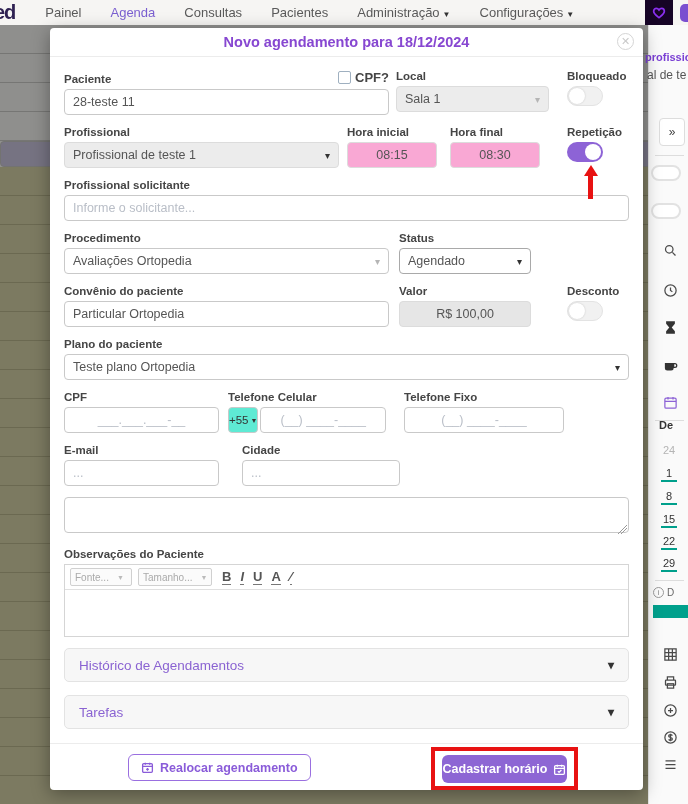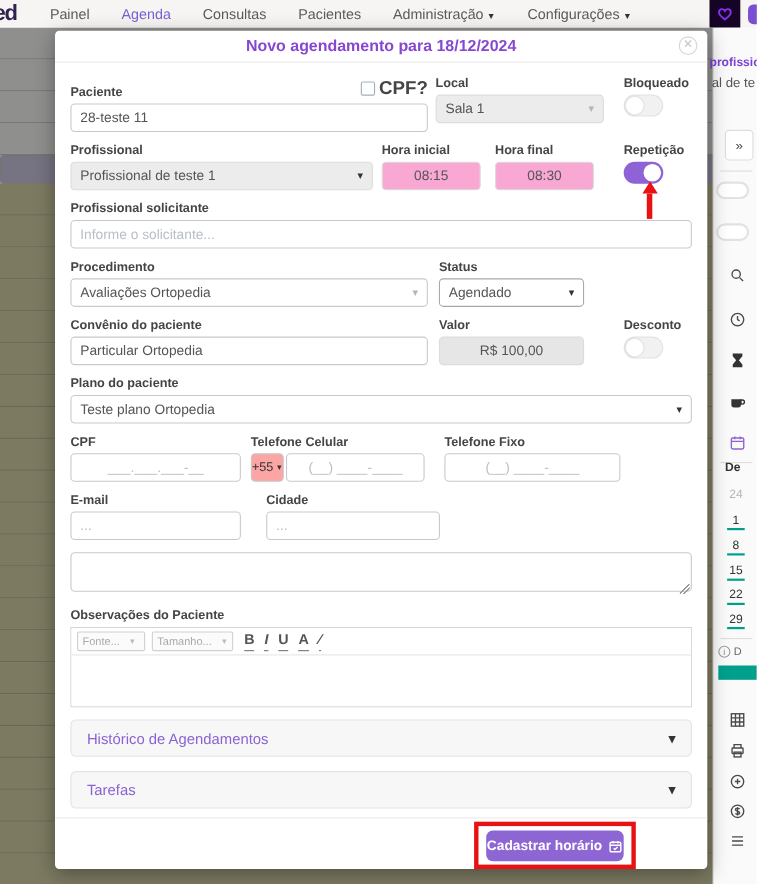--- a/index.html
+++ b/index.html
@@ -63,49 +63,49 @@
   .sel.darkborder{border-color:#a9a9a9}
 
   .toggle{width:36px;height:20px;border-radius:10px;position:relative;margin-top:1px}
   .toggle.off{background:#f1f1f1;border:1px solid #e3e3e3}
   .toggle.off .knob{position:absolute;left:1px;top:1px;width:16px;height:16px;border-radius:50%;background:#fff;box-shadow:0 0 2px rgba(0,0,0,.18)}
   .toggle.on{background:#8d63d6}
   .toggle.on .knob{position:absolute;right:2px;top:2px;width:16px;height:16px;border-radius:50%;background:#fff}
 
   .cbrow{display:flex;align-items:center;gap:4px}
   .cbx{width:13px;height:13px;border:1px solid #9fb0c0;border-radius:2px;background:#fff}
-  .cbl{font-size:17px;font-weight:bold;color:#454545}
+  .cbl{font-size:13px;font-weight:bold;color:#454545}
 
   
   .c-paciente{width:325px}
   .c-local{width:153px;margin-left:7px}
   .c-right{width:62px;margin-left:auto}
   .c-prof{width:275px}
   .c-hora1{width:90px;margin-left:8px}
   .c-hora2{width:90px;margin-left:13px}
   .c-proc{width:325px}
   .c-status{width:132px;margin-left:10px}
   .c-cpf{width:155px}
   .c-cel{width:158px;margin-left:9px}
   .c-fixo{width:160px;margin-left:18px}
   .c-mail{width:155px}
   .c-cid{width:158px;margin-left:23px}
   .full{width:100%}
 
-  .ddi{width:38px;height:26px;border:1px solid #c9c9c9;border-radius:4px;background:#fca5a5;font-size:11.5px;color:#333;display:flex;align-items:center;justify-content:center;gap:2px;margin-right:2px}
+  .ddi{width:38px;height:26px;border:1px solid #c9c9c9;border-radius:4px;background:#5eead4;font-size:11.5px;color:#333;display:flex;align-items:center;justify-content:center;gap:2px;margin-right:2px}
   .ddi .c{font-size:7px}
   .phone-wrap{display:flex}
 
   .ta-wrap{position:relative;width:100%}
   textarea.ta{width:100%;height:36px;border:1px solid #c9c9c9;border-radius:4px;resize:none;font-size:12.5px;color:#555;padding:4px 8px}
   .grip{position:absolute;right:2px;bottom:3px;width:9px;height:9px;background:
     linear-gradient(135deg,transparent 0 45%,#999 45% 52%,transparent 52% 65%,#999 65% 72%,transparent 72%)}
 
   .editor{border:1px solid #d5d5d5;width:100%}
-  .ed-toolbar{display:flex;gap:6px;padding:3px 5px;border-bottom:1px solid #e0e0e0;background:#fff}
+  .ed-toolbar{display:flex;align-items:center;gap:6px;padding:3px 5px;border-bottom:1px solid #e0e0e0;background:#fff}
   .ed-sel{border:1px solid #d0d0d0;background:#fbfbfb;color:#aaa;font-size:10px;height:18px;display:flex;align-items:center;padding:0 4px;gap:8px;border-radius:2px}
   .ed-sel .c{font-size:7px;color:#bbb}
   .ed-btns{display:flex;gap:9px;margin-left:4px;font-family:"Liberation Serif",serif;font-size:13px;color:#555;font-weight:bold}
   .ed-btns span{border-bottom:1px solid #777;line-height:14px}
   .ed-btns .it{font-style:italic}
   .ed-area{height:46px;background:#fff}
 
   .panel{height:34px;background:#f7f7f7;border:1px solid #e3e3e3;border-radius:5px;display:flex;align-items:center;padding:0 14px;margin-bottom:13px}
   .panel .ptitle{color:#8a63d2;font-size:13.5px;flex:1}
   .panel .pchev{color:#333;font-size:12px;font-weight:bold}
@@ -438,20 +438,29 @@
         <span class="ptitle">Histórico de Agendamentos</span>
         <span class="pchev">▾</span>
       </div>
       <div class="panel">
         <span class="ptitle">Tarefas</span>
         <span class="pchev">▾</span>
       </div>
     </div>
 
     <div id="modal-footer">
+      <button id="btn-realocar">
+        <span class="btn-ico">
+          <svg width="13" height="13" viewBox="0 0 24 24" fill="none" stroke="#8a5cd9" stroke-width="2.4">
+              <rect x="3" y="5" width="18" height="16" rx="2"></rect>
+              <path d="M3 10h18M8 3v4M16 3v4M12 13v5M9.5 15.5h5"></path>
+            </svg>
+        </span>
+        <span>Realocar agendamento</span>
+      </button>
       <button id="btn-cadastrar">
         <span>Cadastrar horário</span>
         <span class="btn-ico">
           <svg width="13" height="13" viewBox="0 0 24 24" fill="none" stroke="#fff" stroke-width="2.4">
               <rect x="3" y="5" width="18" height="16" rx="2"></rect>
               <path d="M3 10h18M8 3v4M16 3v4M9 15l2.2 2.2L15.5 13"></path>
             </svg>
         </span>
       </button>
     </div>

